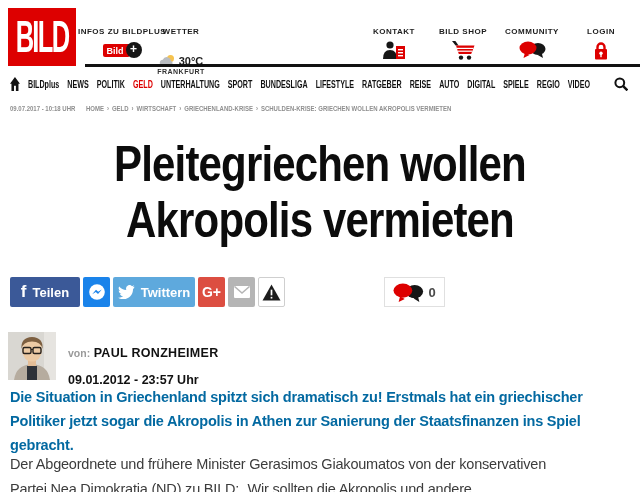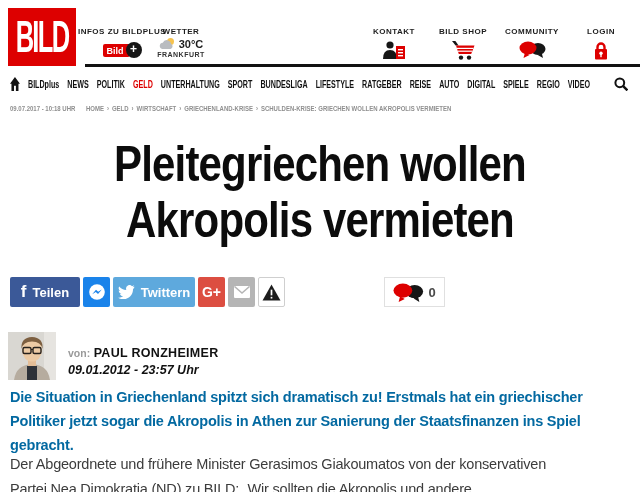--- a/index.html
+++ b/index.html
@@ -27,21 +27,21 @@
 
   .bp-logo { display:inline-flex; align-items:center; }
   .bp-bild {
     background:#dd0000; color:#fff; font-weight:bold; font-size:9px;
     padding:2px 6px 2px 4px; border-radius:2px; height:13px; line-height:10px;
   }
   .bp-plus {
     width:16px; height:16px; border-radius:50%; background:#161616; color:#fff;
     font-weight:bold; font-size:12px; line-height:15px; margin-left:-4px; text-align:center;
   }
-  .weather-row { display:flex; align-items:center; justify-content:center; gap:4px; margin-top:1px; }
+  .weather-row { display:flex; align-items:center; justify-content:center; gap:4px; margin-top:18px; }
   .weather-temp { font-weight:bold; font-size:11px; color:#1d1d1d; }
   .weather-city { font-size:7px; font-weight:bold; letter-spacing:.5px; color:#333; margin-top:1px; }
 
   
   .nav-items {
     position:absolute; left:10px; top:73px; width:960px; height:22px;
     display:flex; align-items:center; gap:13px;
     transform:scaleX(0.62); transform-origin:left center; white-space:nowrap;
   }
   .nav-item { font-size:11.5px; font-weight:bold; color:#111; cursor:pointer; }
@@ -87,21 +87,21 @@
     justify-content:center; gap:3px; cursor:pointer;
   }
   .comments-count { font-size:13px; font-weight:bold; color:#4a4a4a; }
 
   
   .avatar { position:absolute; left:8px; top:332px; width:48px; height:48px; overflow:hidden; }
   .author-block { position:absolute; left:68px; top:346px; }
   .author-line1 { font-size:12.5px; }
   .author-prefix { color:#9a9a9a; font-weight:bold; font-size:10.5px; }
   .author-name { color:#111; font-weight:bold; letter-spacing:.3px; }
-  .author-date { margin-top:3px; font-size:12.5px; font-weight:bold; color:#111;font-style:italic; }
+  .author-date { margin-top:13px; font-size:12.5px; font-weight:bold; color:#111; }
 
   
   .intro {
     position:absolute; left:10px; top:385px; width:576px;
     font-size:14.5px; font-weight:bold; color:#0369a1; line-height:24px; letter-spacing:-0.2px;
   }
   .body-p {
     position:absolute; left:10px; top:452px; width:576px;
     font-size:14.5px; color:#3c3c3c; line-height:25px; letter-spacing:-0.2px;
   }

